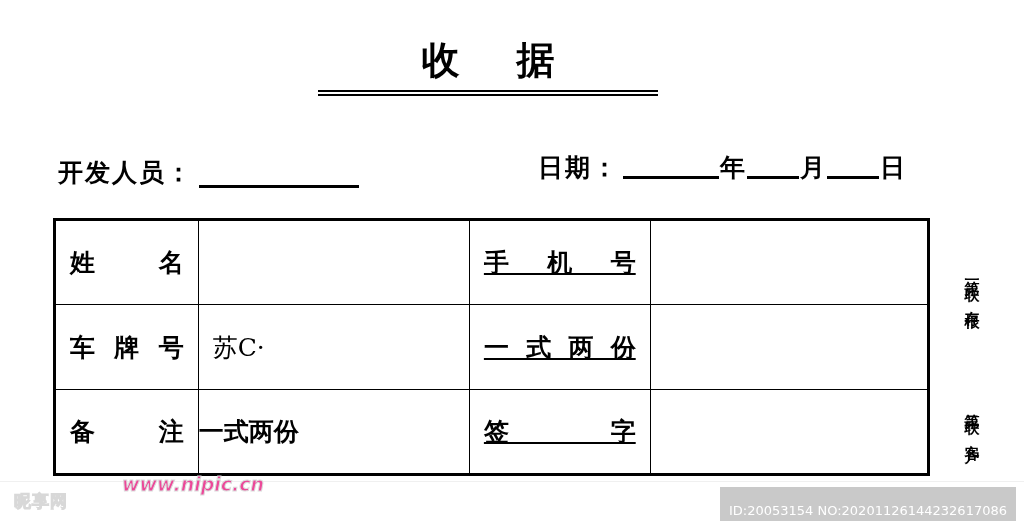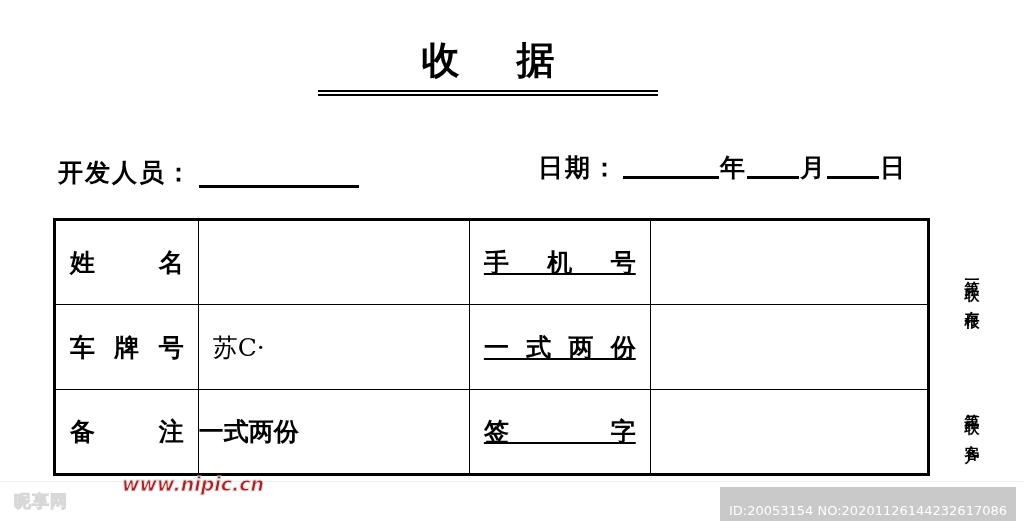--- a/index.html
+++ b/index.html
@@ -175,21 +175,21 @@
     line-height: 26px;
     font-family: "DejaVu Sans", "Liberation Sans", sans-serif;
   }
   .wm-url {
     position: absolute;
     left: 122px;
     top: 473px;
     font-size: 19px;
     font-style: italic;
     font-weight: bold;
-    color: #b91c1c;
+    color: #ec4899;
     -webkit-text-stroke: 1px #dcdcdc;
     line-height: 23px;
     font-family: "DejaVu Sans", "Liberation Sans", sans-serif;
   }
   .id-badge {
     position: absolute;
     right: 8px;
     top: 487px;
     background: #c9c9c9;
     color: #ffffff;

